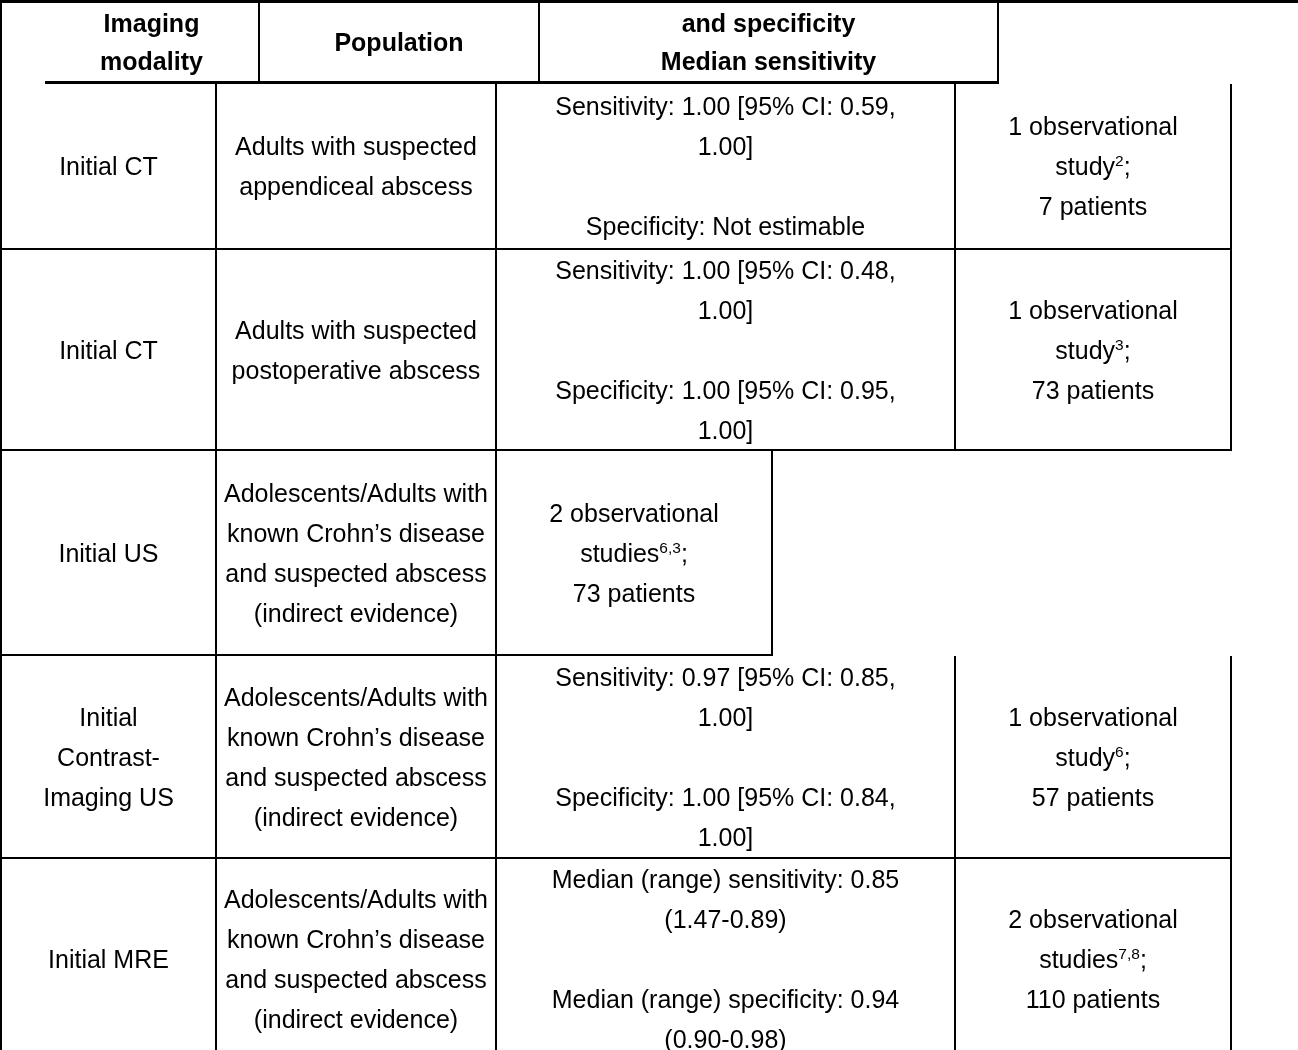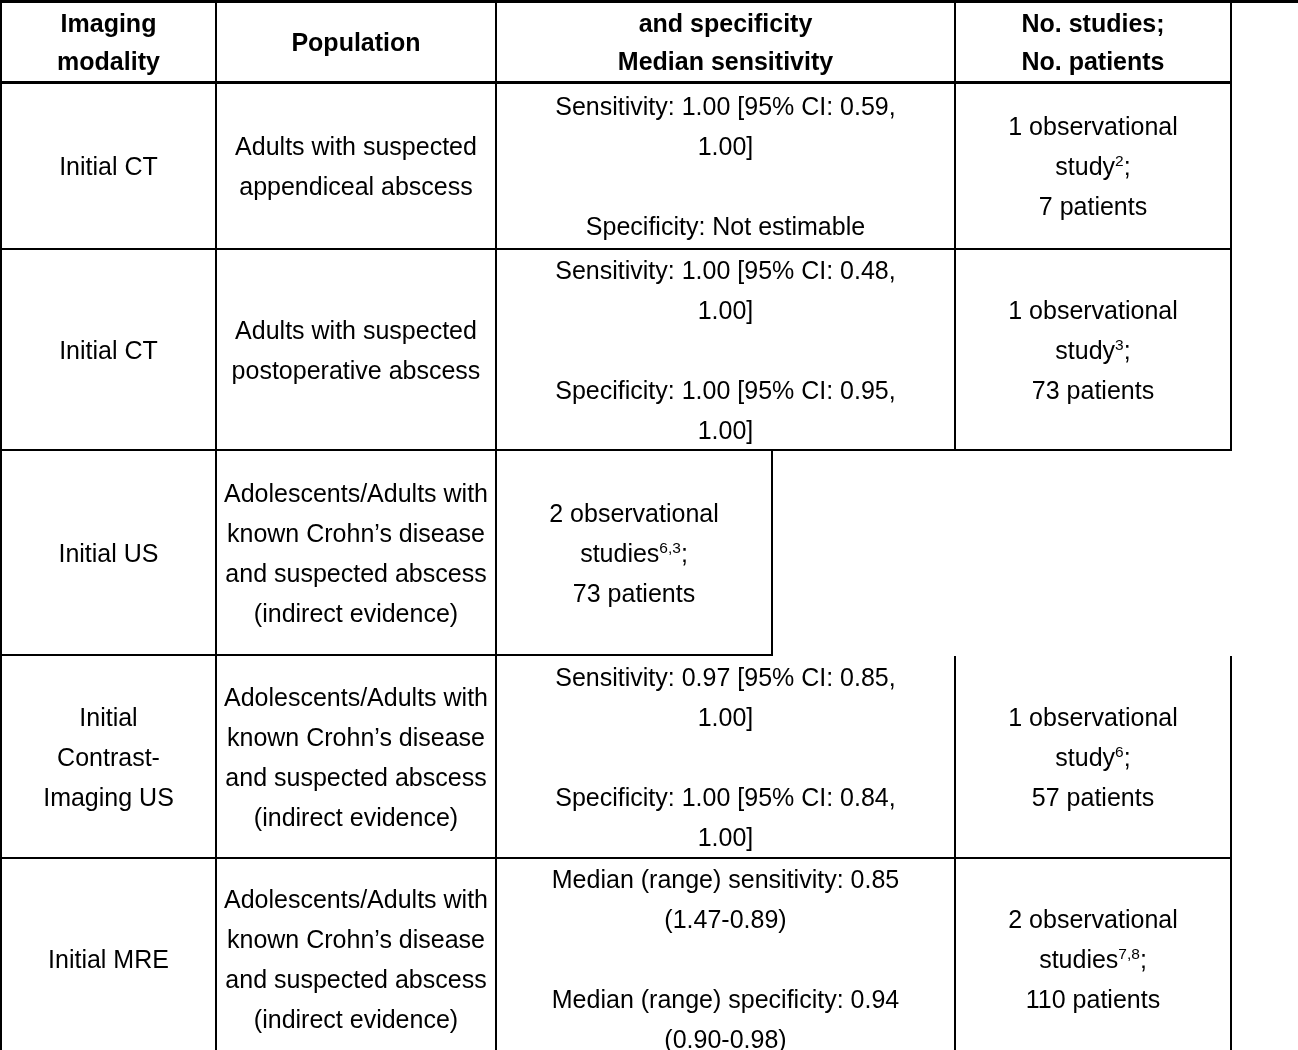--- a/index.html
+++ b/index.html
@@ -8,21 +8,21 @@
     box-sizing:border-box;
     border-top:3px solid #000;
     border-left:2px solid #000;
     display:flex; flex-direction:column;
     font-family:"Liberation Sans", sans-serif;
     color:#000;
     overflow:hidden;
     background:#fff;
   }
   .row { display:flex; flex:none; }
-  .row.r-header { height:81px; }
+  .row.r-header { height:81px;margin-left:43px; }
   .row.r1 { height:166px; }
   .row.r2 { height:201px; }
   .row.r3 { height:205px; }
   .row.r4 { height:203px; }
   .row.r5 { flex:1 1 auto; }
   .cell {
     box-sizing:border-box;
     border-right:2px solid #000;
     border-bottom:2px solid #000;
     display:flex; flex-direction:column;
@@ -54,24 +54,20 @@
     <div class="cell c1 hc">
         <div>Imaging</div>
         <div>modality</div>
       </div>
     <div class="cell c2 hc">
         <div>Population</div>
       </div>
     <div class="cell c3 hc">
         <div>and specificity</div>
         <div>Median sensitivity</div>
-      </div>
-    <div class="cell c4 hc">
-        <div>No. studies;</div>
-        <div>No. patients</div>
       </div>
   </div>
 
   <div class="row r1">
     <div class="cell c1">
         <div>Initial CT</div>
       </div>
     <div class="cell c2">
         <div>Adults with suspected</div>
         <div>appendiceal abscess</div>

